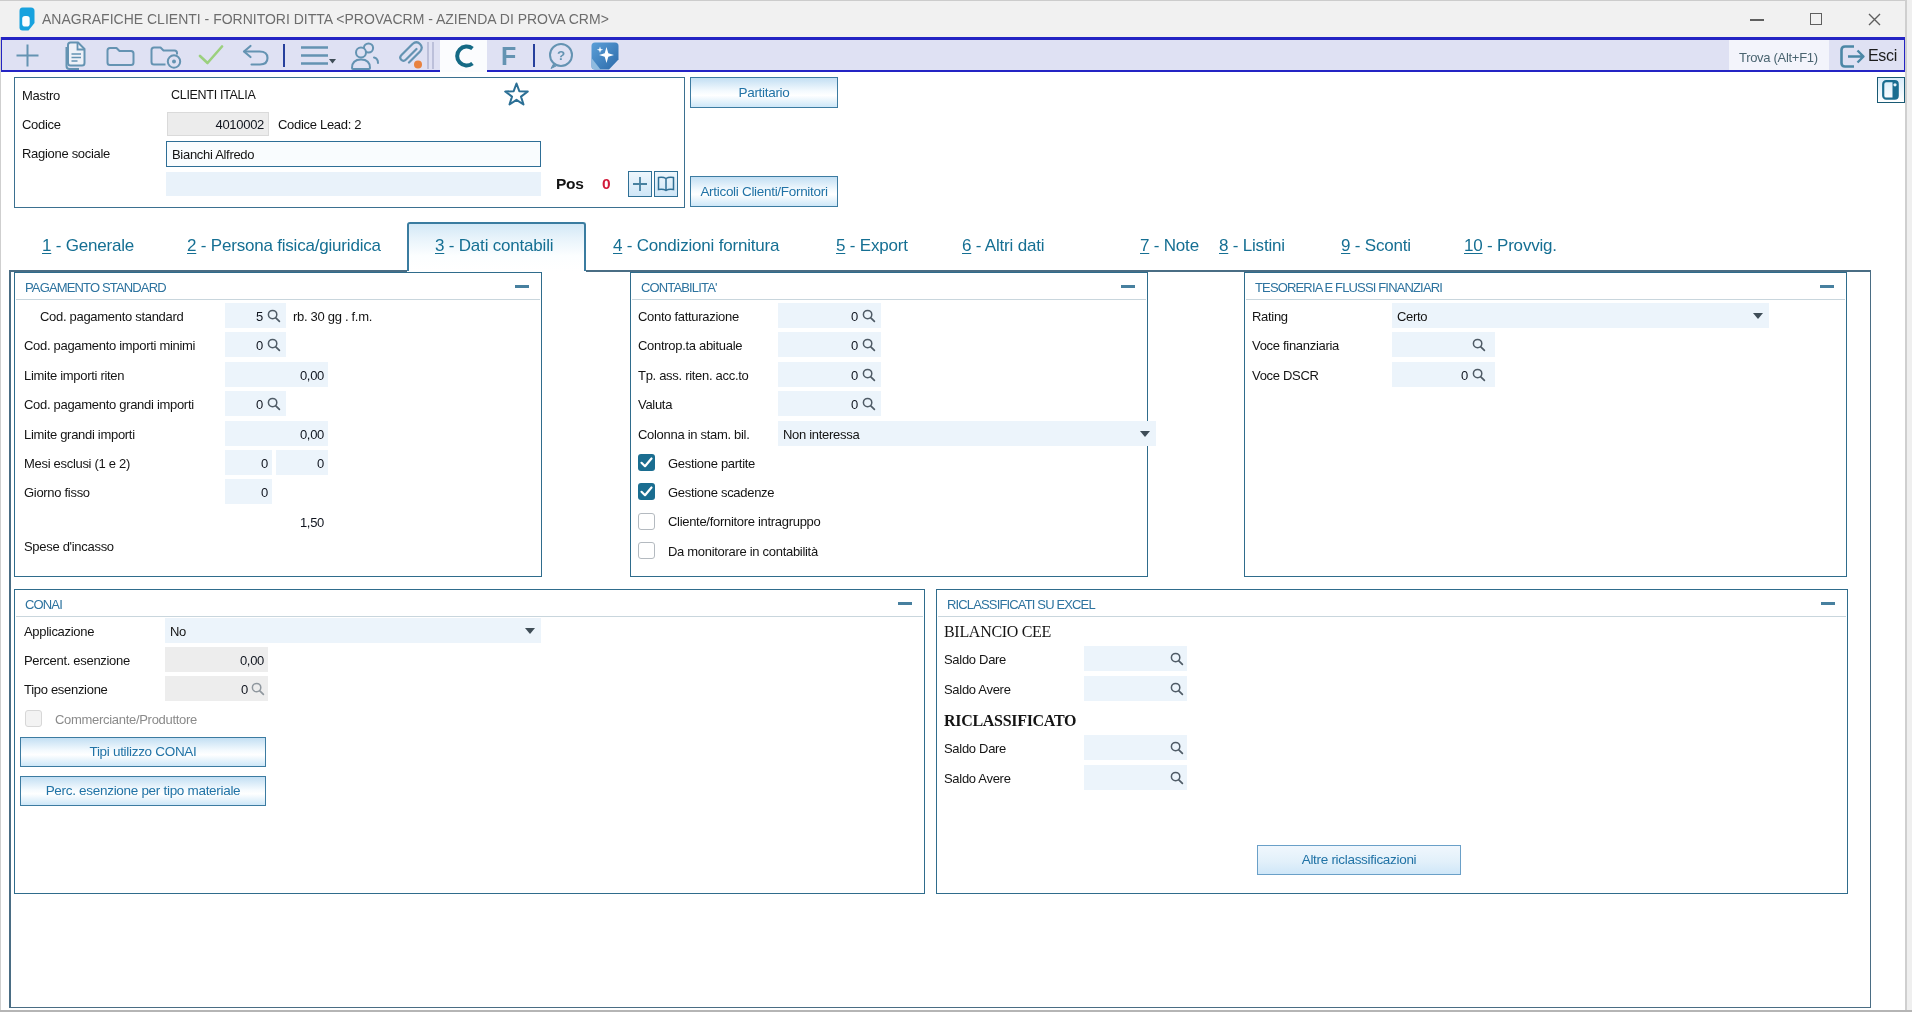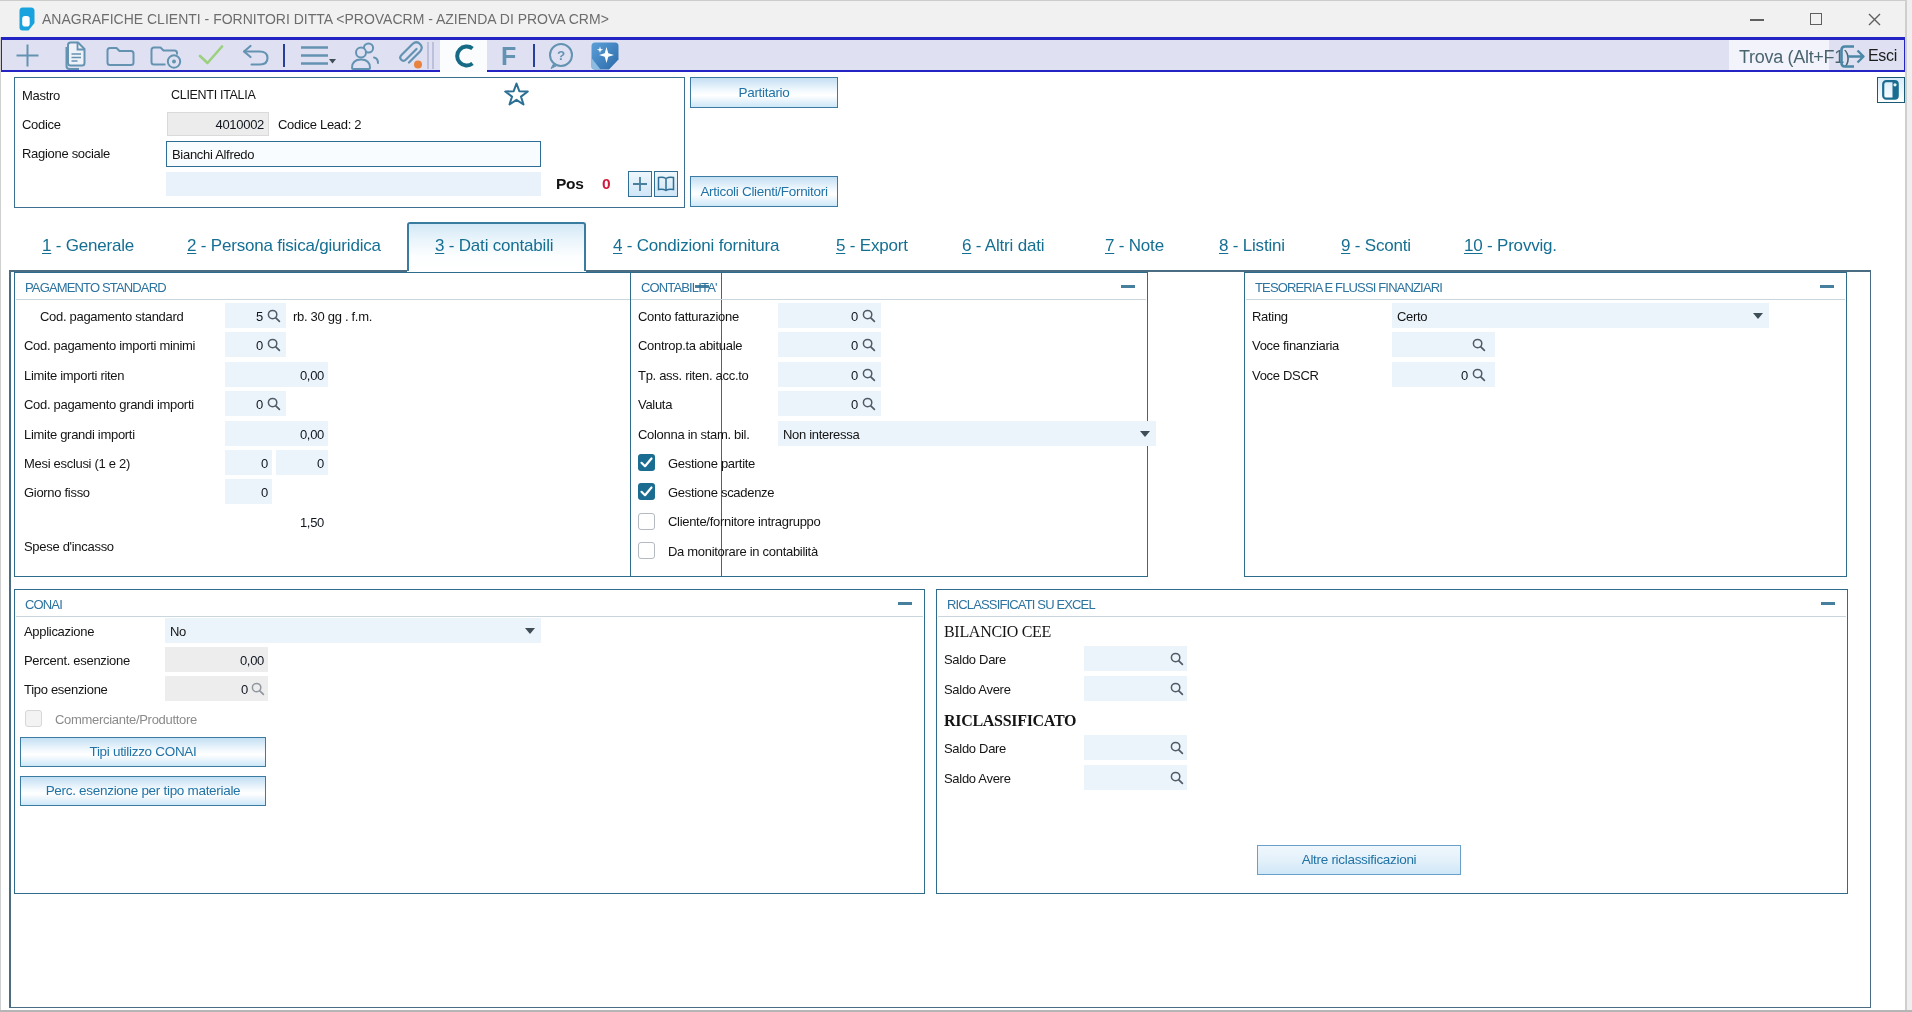--- a/index.html
+++ b/index.html
@@ -87,21 +87,21 @@
         <stop offset="0" stop-color="#5b9fd8"></stop>
         <stop offset="1" stop-color="#2c6aa9"></stop>
       </linearGradient>
     </defs>
     <path d="M5 1.5 H25 Q28.5 1.5 28.5 5 V18.5 L19 28.5 H5 Q1.5 28.5 1.5 25 V5 Q1.5 1.5 5 1.5 Z" fill="url(#bg1)"></path>
     <path d="M1.5 26 L1.5 17 L10.5 28.4 L5 28.4 Q1.5 28.4 1.5 26 Z" fill="#8fbbdf"></path>
     <path d="M16.5 6 L18.3 12.2 L24 14 L18.3 15.8 L16.5 22 L14.7 15.8 L9 14 L14.7 12.2 Z" fill="#fff"></path>
     <path d="M10 5.5 L10.8 7.9 L13.2 8.7 L10.8 9.5 L10 11.9 L9.2 9.5 L6.8 8.7 L9.2 7.9 Z" fill="#fff"></path>
   </svg>
 <div class="abs" style="left:1729px;top:40px;width:100px;height:30px;background:#f3f4fb"></div>
-<div class="lbl" style="left:1739px;top:49px;font-size:18px;color:#4a6470">Trova (Alt+F1)</div>
+<div class="lbl" style="left:1739px;top:49px;font-size:13px;color:#4a6470">Trova (Alt+F1)</div>
 <svg class="abs" style="left:1838px;top:44px" width="28" height="25" viewBox="0 0 28 25">
     <path d="M16 2.5 H7 Q3.5 2.5 3.5 6 V19 Q3.5 22.5 7 22.5 H16" fill="none" stroke="#4b87a6" stroke-width="2.6"></path>
     <path d="M10 12.5 H25 M19.5 6.5 L25.5 12.5 L19.5 18.5" fill="none" stroke="#4b87a6" stroke-width="2.4" stroke-linejoin="round"></path>
   </svg>
 <div class="lbl" style="left:1868px;top:47px;font-size:16px;color:#1c1c1c">Esci</div>
 <div class="abs" style="left:14px;top:77px;width:671px;height:131px;border:1.5px solid #3b7090"></div>
 <div class="lbl" style="left:22px;top:87px">Mastro</div>
 <div class="lbl" style="left:171px;top:87px;font-size:12.5px;letter-spacing:-0.3px">CLIENTI ITALIA</div>
 <svg class="abs" style="left:504px;top:82px" width="25" height="24" viewBox="0 0 25 24">
     <path d="M12.5 1.5 L15.3 9.2 L23.8 9.5 L17 14.6 L19.5 22.5 L12.5 17.8 L5.5 22.5 L8 14.6 L1.2 9.5 L9.7 9.2 Z" fill="none" stroke="#2b6f95" stroke-width="2" stroke-linejoin="round"></path>
@@ -132,30 +132,30 @@
     <path d="M10.5 1.2 H12.7 Q15.7 1.2 15.7 4.2 V15.7 Q15.7 18.7 12.7 18.7 H10.5 Z" fill="#1a6d90"></path>
     <circle cx="13" cy="4.8" r="1.6" fill="#eaf5fb"></circle>
   </svg>
 <div class="abs" style="left:407px;top:222px;width:179px;height:49px;border:2px solid #3a7ca0;border-bottom:none;border-radius:3px 3px 0 0;background:linear-gradient(180deg,#d3e8f6 0%,#e9f4fb 32%,#fcfeff 68%,#ffffff 100%)"></div>
 <div class="tab" style="left:42px;top:236px"><u>1</u> - Generale</div>
 <div class="tab" style="left:187px;top:236px"><u>2</u> - Persona fisica/giuridica</div>
 <div class="tab" style="left:435px;top:236px"><u>3</u> - Dati contabili</div>
 <div class="tab" style="left:613px;top:236px"><u>4</u> - Condizioni fornitura</div>
 <div class="tab" style="left:836px;top:236px"><u>5</u> - Export</div>
 <div class="tab" style="left:962px;top:236px"><u>6</u> - Altri dati</div>
-<div class="tab" style="left:1105px;top:236px"><u>7</u> - Note</div>
+<div class="tab" style="left:1140px;top:236px"><u>7</u> - Note</div>
 <div class="tab" style="left:1219px;top:236px"><u>8</u> - Listini</div>
 <div class="tab" style="left:1341px;top:236px"><u>9</u> - Sconti</div>
 <div class="tab" style="left:1464px;top:236px"><u>10</u> - Provvig.</div>
 <div class="abs" style="left:9px;top:270px;width:398px;height:1.5px;background:#4a6d84"></div>
 <div class="abs" style="left:586px;top:270px;width:1285px;height:1.5px;background:#4a6d84"></div>
 <div class="abs" style="left:9px;top:270px;width:1.5px;height:738px;background:#4a6d84"></div>
 <div class="abs" style="left:1869.5px;top:270px;width:1.5px;height:738px;background:#4a6d84"></div>
 <div class="abs" style="left:9px;top:1006.5px;width:1862px;height:1.5px;background:#4a6d84"></div>
-<div class="gb" style="left:14px;top:272px;width:708px;height:305px">
+<div class="gb" style="left:14px;top:272px;width:528px;height:305px">
     <div class="gbh">PAGAMENTO STANDARD</div>
     <div class="gbu"></div>
     <div class="minus" style="right:12px;top:12px"></div>
   </div>
 <div class="gb" style="left:630px;top:272px;width:518px;height:305px">
     <div class="gbh">CONTABILITA'</div>
     <div class="gbu"></div>
     <div class="minus" style="right:12px;top:12px"></div>
   </div>
 <div class="gb" style="left:1244px;top:272px;width:603px;height:305px">

